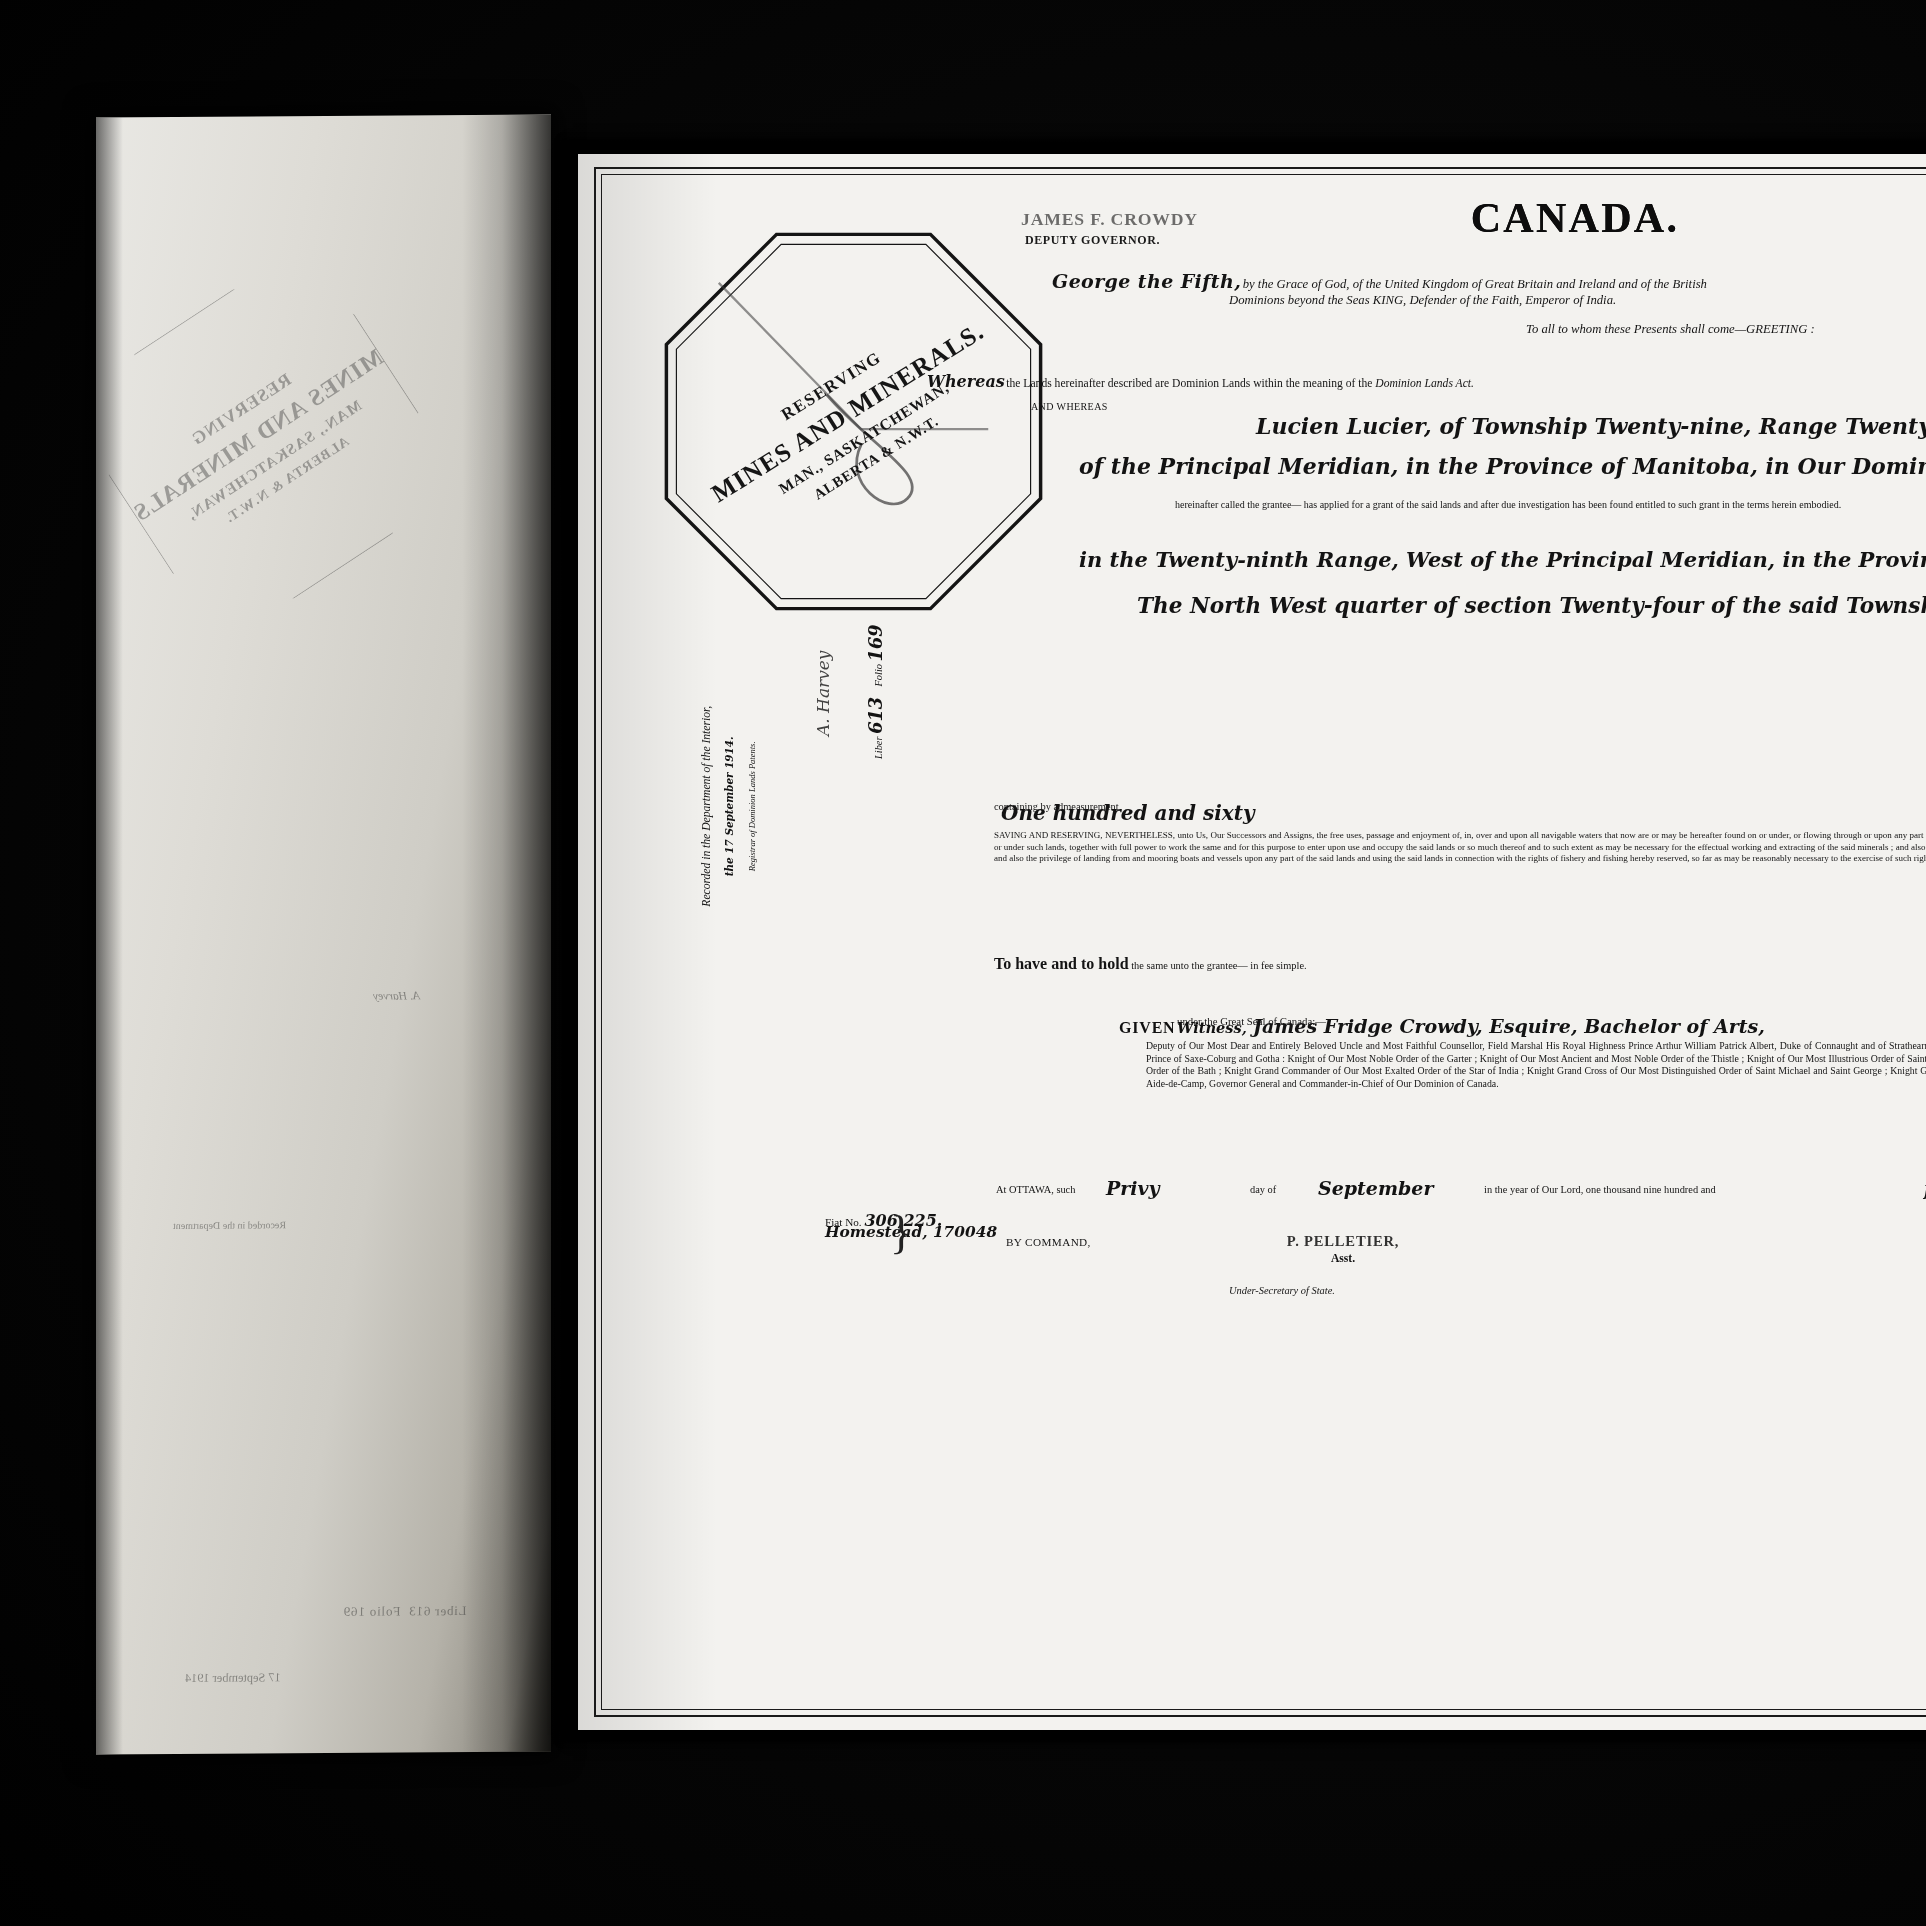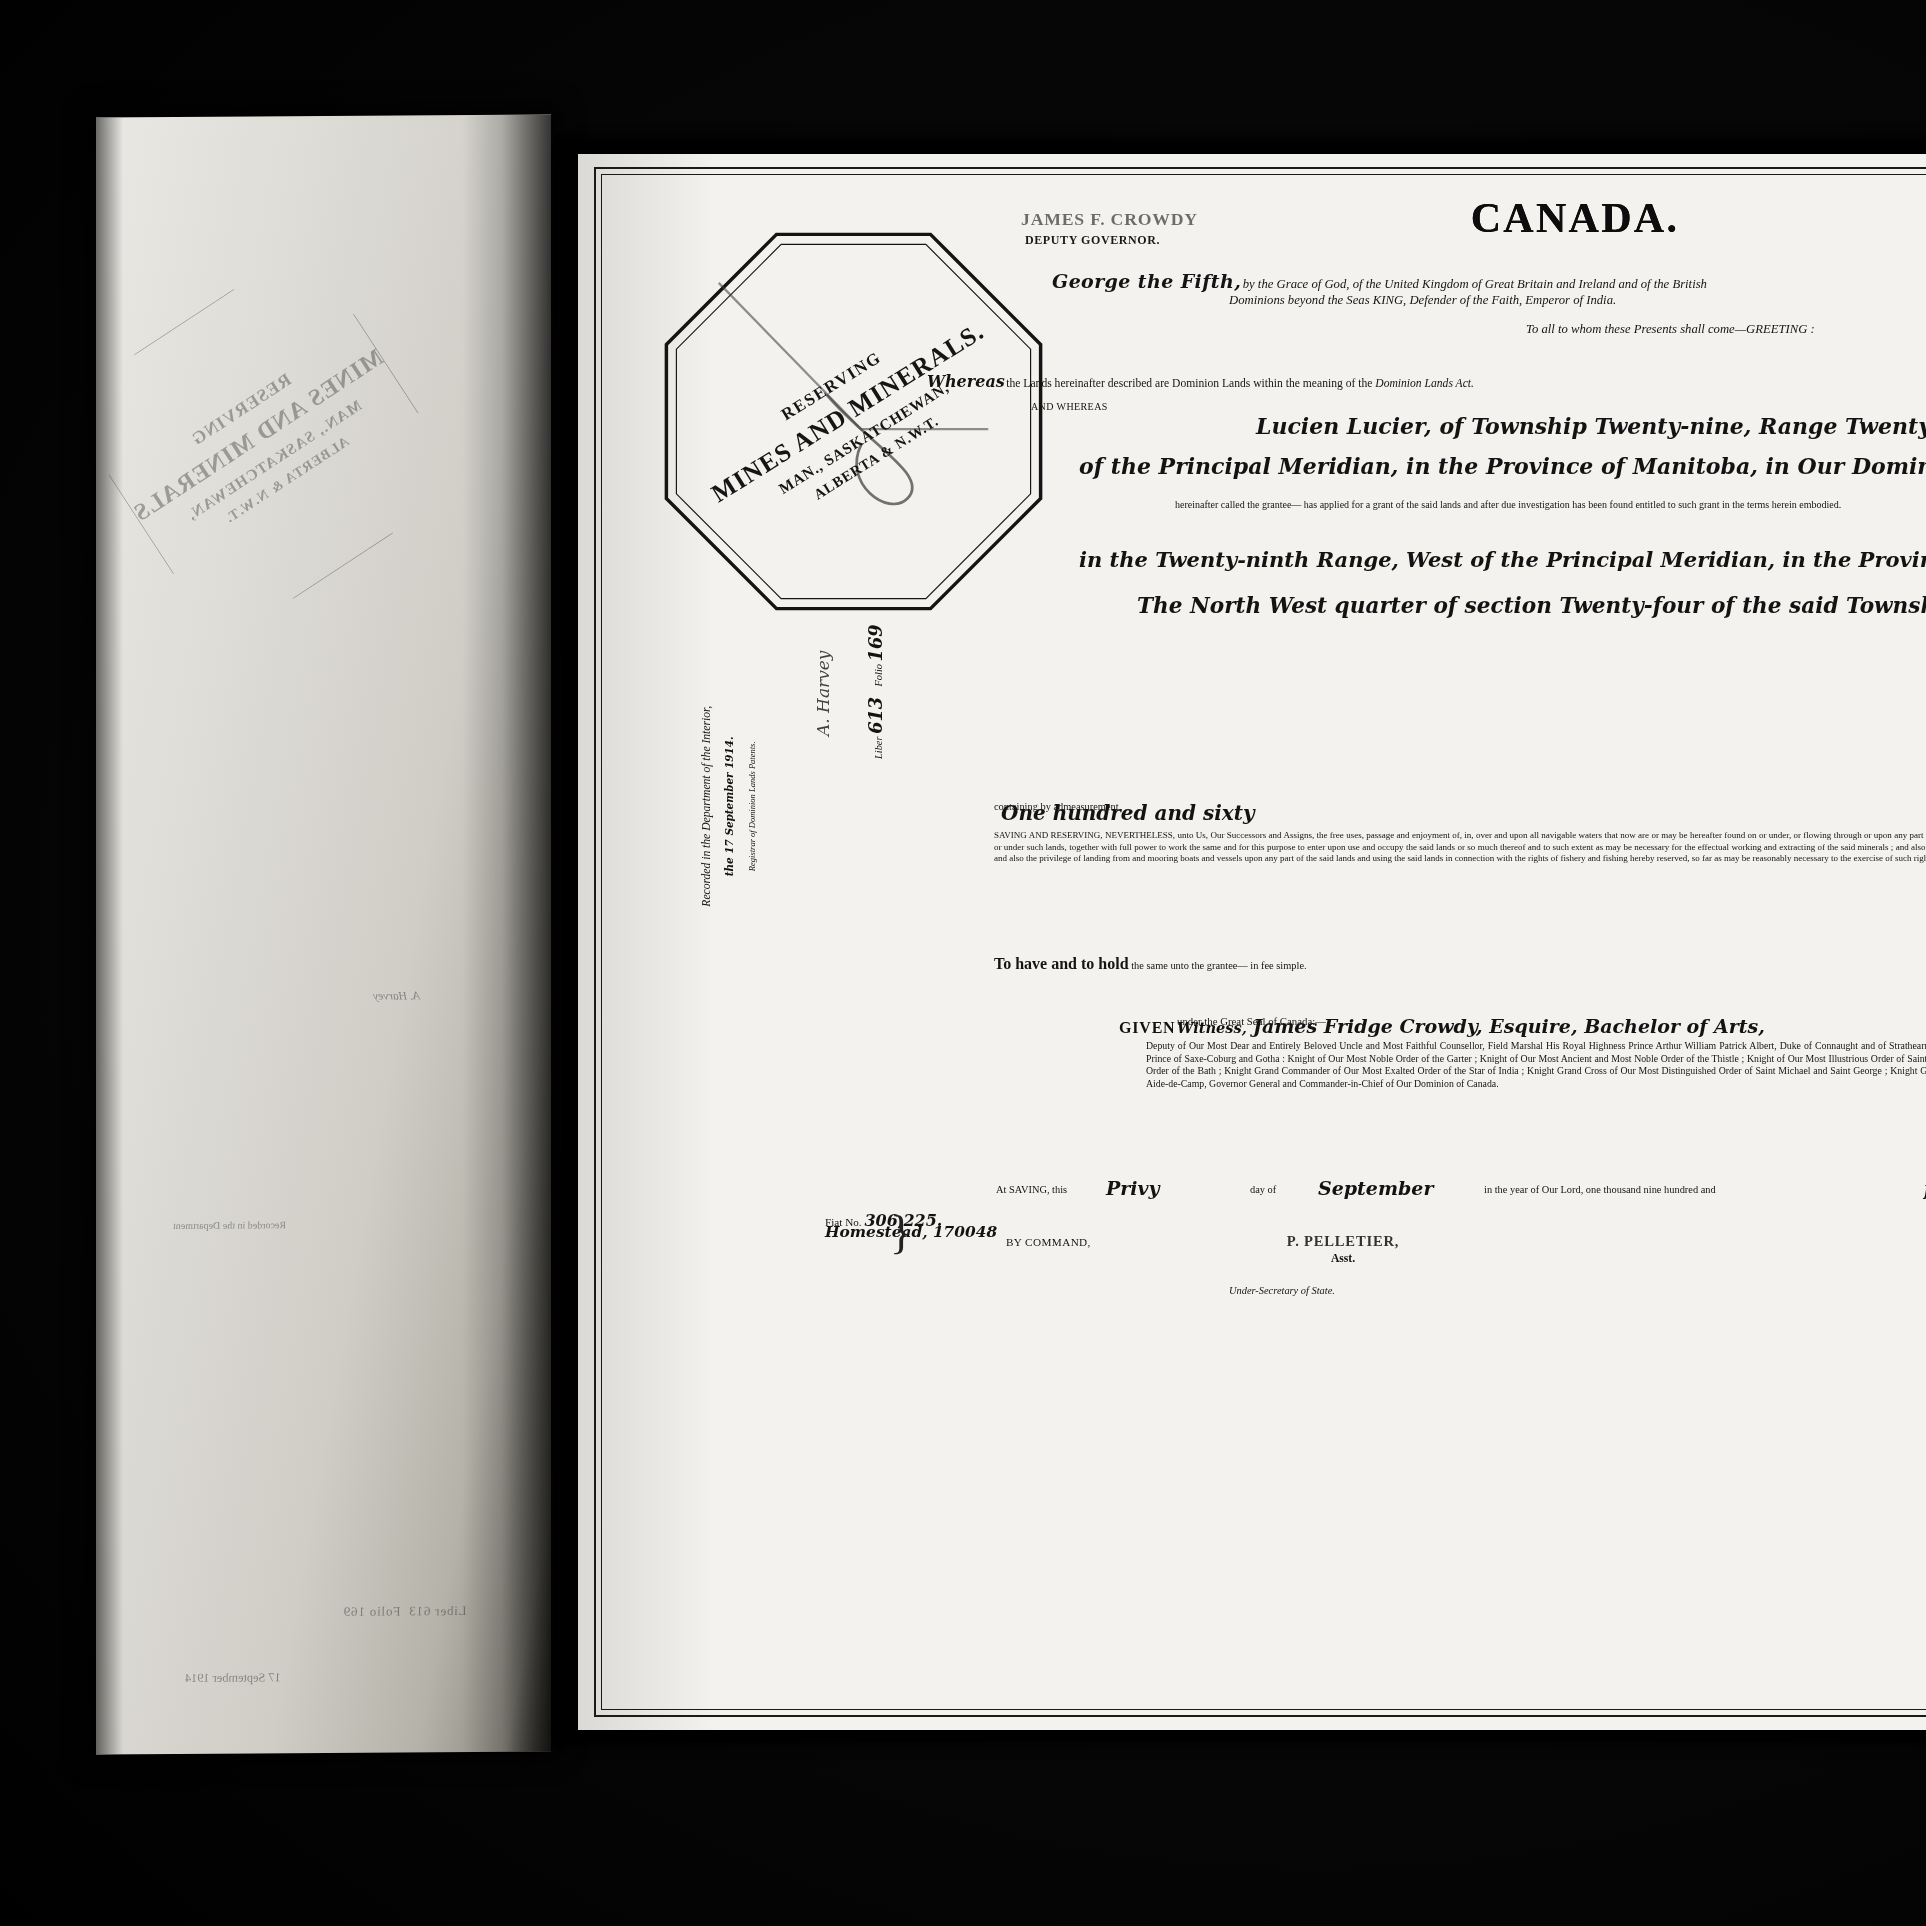--- a/index.html
+++ b/index.html
@@ -584,21 +584,21 @@
 
     <div class="given-row">
       <span class="given-word">GIVEN</span>
       <span class="given-rest body-text">under the Great Seal of Canada:—</span>
       <span class="witness-word">Witness,</span>
       <span class="witness-name hand">James Fridge Crowdy, Esquire, Bachelor of Arts,</span>
     </div>
     <div class="titles-block body-text">Deputy of Our Most Dear and Entirely Beloved Uncle and Most Faithful Counsellor, Field Marshal His Royal Highness Prince Arthur William Patrick Albert, Duke of Connaught and of Strathearn, Earl of Sussex (in the Peerage of the United Kingdom) Prince of the United Kingdom of Great Britain and Ireland, Duke of Saxony, Prince of Saxe-Coburg and Gotha : Knight of Our Most Noble Order of the Garter ; Knight of Our Most Ancient and Most Noble Order of the Thistle ; Knight of Our Most Illustrious Order of Saint Patrick ; One of Our Most Honourable Privy Council ; Great Master and Principal Knight of the Grand Cross of Our Most Honourable Order of the Bath ; Knight Grand Commander of Our Most Exalted Order of the Star of India ; Knight Grand Cross of Our Most Distinguished Order of Saint Michael and Saint George ; Knight Grand Commander of Our Most Eminent Order of the Indian Empire ; Knight Grand Cross of Our Royal Victorian Order ; Our Personal Aide-de-Camp, Governor General and Commander-in-Chief of Our Dominion of Canada.</div>
 
     <div class="at-ottawa-row">
-      <span class="ot body-text" style="left:0px;">At SAVING, this</span>
+      <span class="ot body-text" style="left:0px;">At OTTAWA, such</span>
       <span class="ot-script hand" style="left:110px;">Privy</span>
       <span class="ot body-text" style="left:254px;">day of</span>
       <span class="ot-script hand" style="left:322px;">September</span>
       <span class="ot body-text" style="left:488px;">in the year of Our Lord, one thousand nine hundred and</span>
       <span class="ot-script hand" style="left:928px;">fourteen</span>
 
     </div>
 
     <div class="fiat-block">
       <div class="fiat-line1 body-text">

